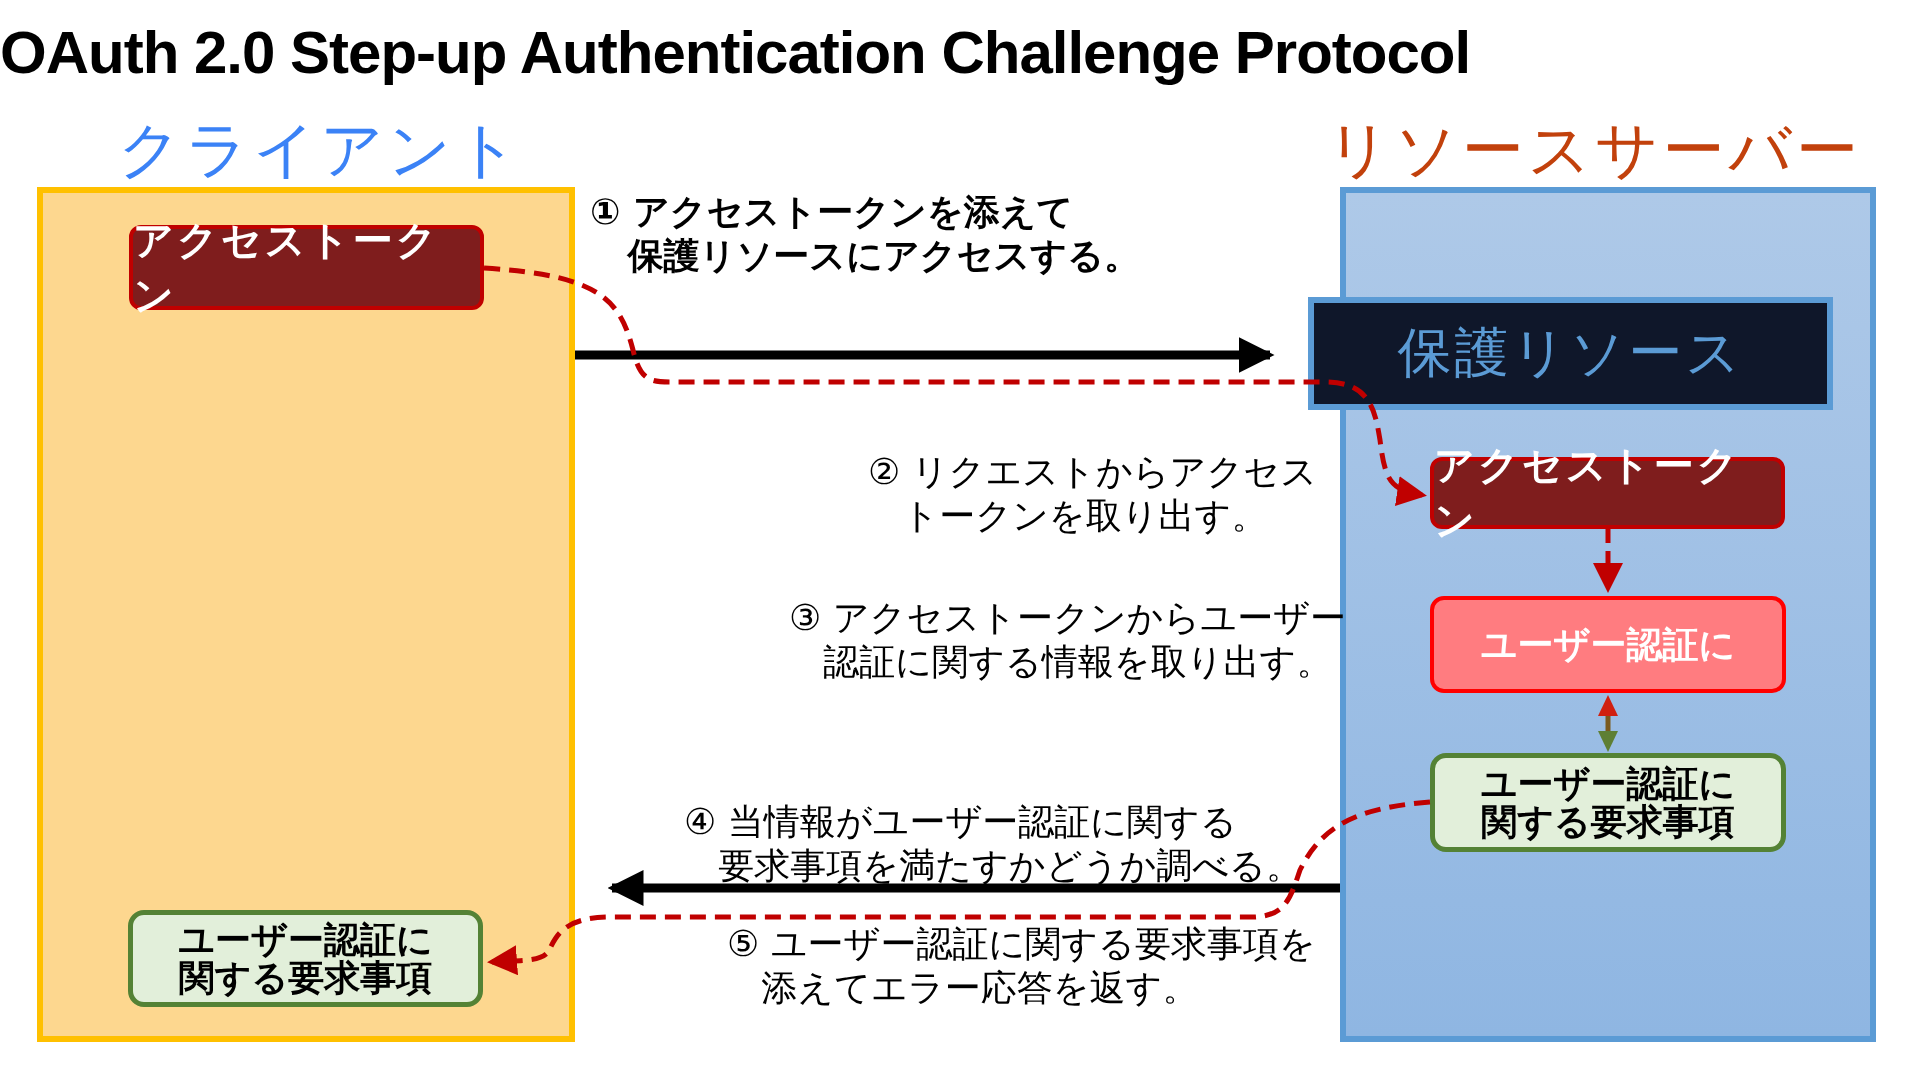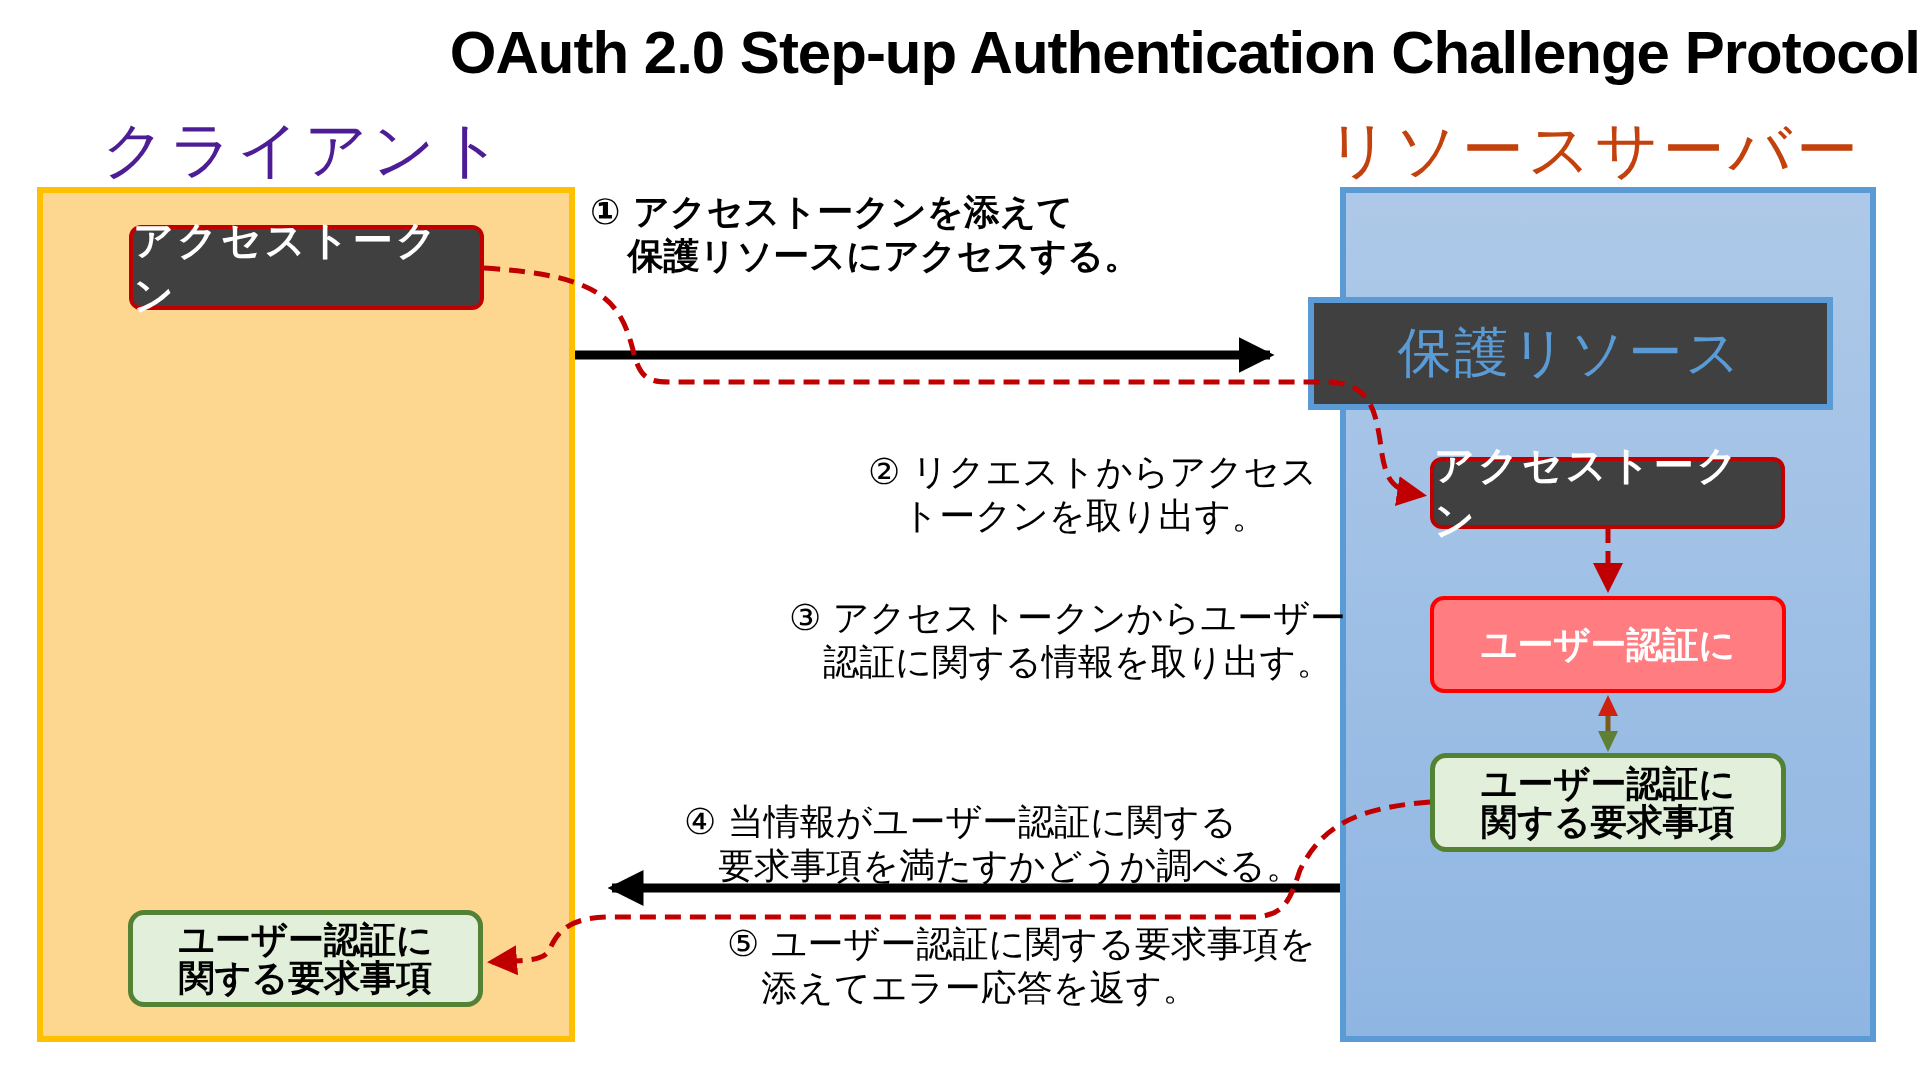--- a/index.html
+++ b/index.html
@@ -1,29 +1,29 @@
 <!DOCTYPE html>
 <html><head>
 <meta charset="utf-8">
 <style>
   html, body { margin:0; padding:0; }
   body { width:1920px; height:1080px; background:#ffffff; position:relative; overflow:hidden;
          font-family:"DejaVu Sans", "Liberation Sans", sans-serif; }
   .abs { position:absolute; }
-  #title { left:0; top:18px; width:1920px; text-align:right; font-weight:bold; font-size:60px;
+  #title { left:0; top:18px; width:1920px; text-align:left; font-weight:bold; font-size:60px;
            color:#000; font-family:"Liberation Sans", "DejaVu Sans", sans-serif; letter-spacing:-1px; }
-  #client-label { left:102px; top:108px; font-size:62px; color:#4c1d95; letter-spacing:4px; }
+  #client-label { left:118px; top:108px; font-size:62px; color:#3b82f6; letter-spacing:4px; }
   #server-label { right:58px; top:108px; font-size:62px; color:#c2410c; letter-spacing:4px; }
   #client-panel { left:37px; top:187px; width:526px; height:843px; background:#FDD78F;
                   border:6px solid #FFC000; box-sizing:content-box; }
   #server-panel { left:1340px; top:187px; width:524px; height:843px; border:6px solid #5B9BD5;
                   background:linear-gradient(#AEC9E8, #8FB6E2); }
-  #resource-box { left:1308px; top:297px; width:513px; height:101px; background:#404040; border:6px solid #5B9BD5;
+  #resource-box { left:1308px; top:297px; width:513px; height:101px; background:#0f172a; border:6px solid #5B9BD5;
                   display:flex; align-items:center; justify-content:center; font-size:54px; color:#5B9BD5; letter-spacing:3px; }
-  .token { background:#404040; border:4px solid #C00000; border-radius:12px; color:#fff; font-weight:bold;
+  .token { background:#7f1d1d; border:4px solid #C00000; border-radius:12px; color:#fff; font-weight:bold;
            display:flex; align-items:center; justify-content:center; font-size:40px; letter-spacing:3px; box-sizing:border-box; }
   #client-token { left:129px; top:225px; width:355px; height:85px; }
   #server-token { left:1430px; top:457px; width:355px; height:72px; }
   #info-box { left:1430px; top:596px; width:356px; height:97px; background:#FF7C80; border:4px solid #FF0000;
               border-radius:14px; color:#fff; font-weight:bold; font-size:36px; line-height:38px; text-align:center;
               display:flex; align-items:center; justify-content:center; box-sizing:border-box; }
   .req { background:#E2EFDA; border:5px solid #548235; border-radius:16px; color:#000; font-weight:bold; font-size:36px;
          line-height:38px; text-align:center; display:flex; align-items:center; justify-content:center; box-sizing:border-box; }
   #server-req { left:1430px; top:753px; width:356px; height:99px; }
   #client-req { left:128px; top:910px; width:355px; height:97px; }

